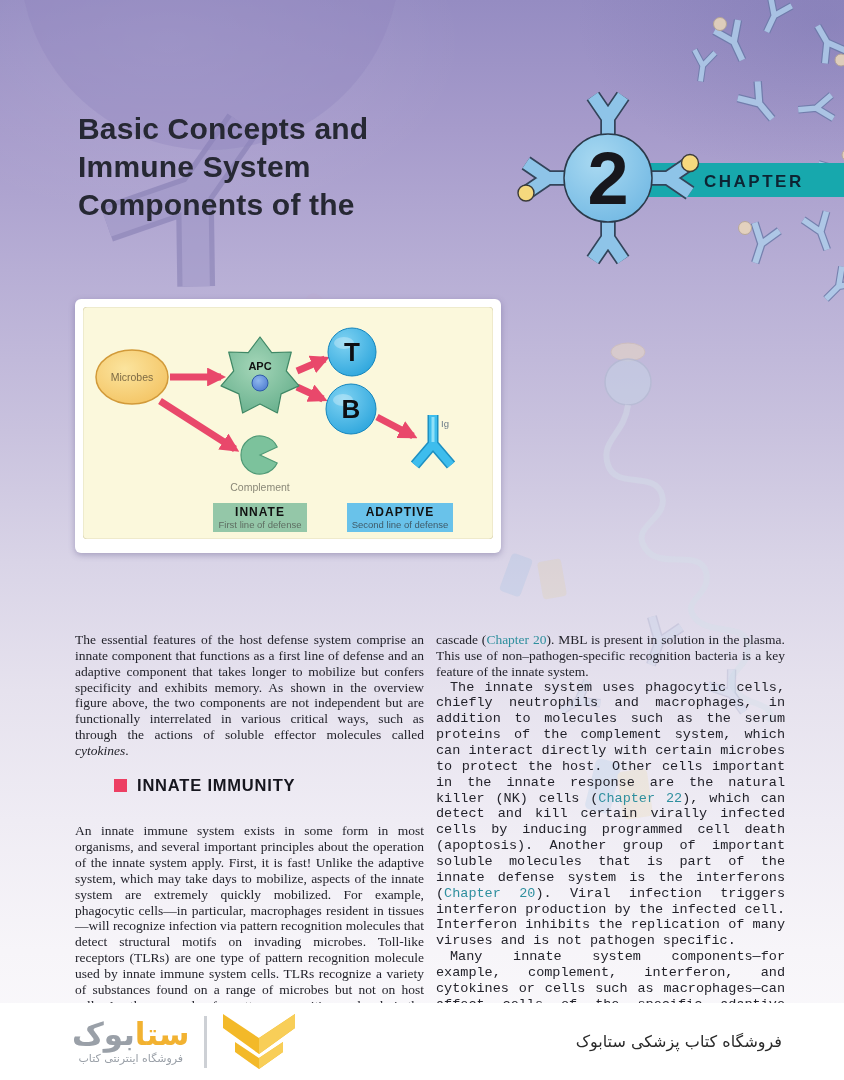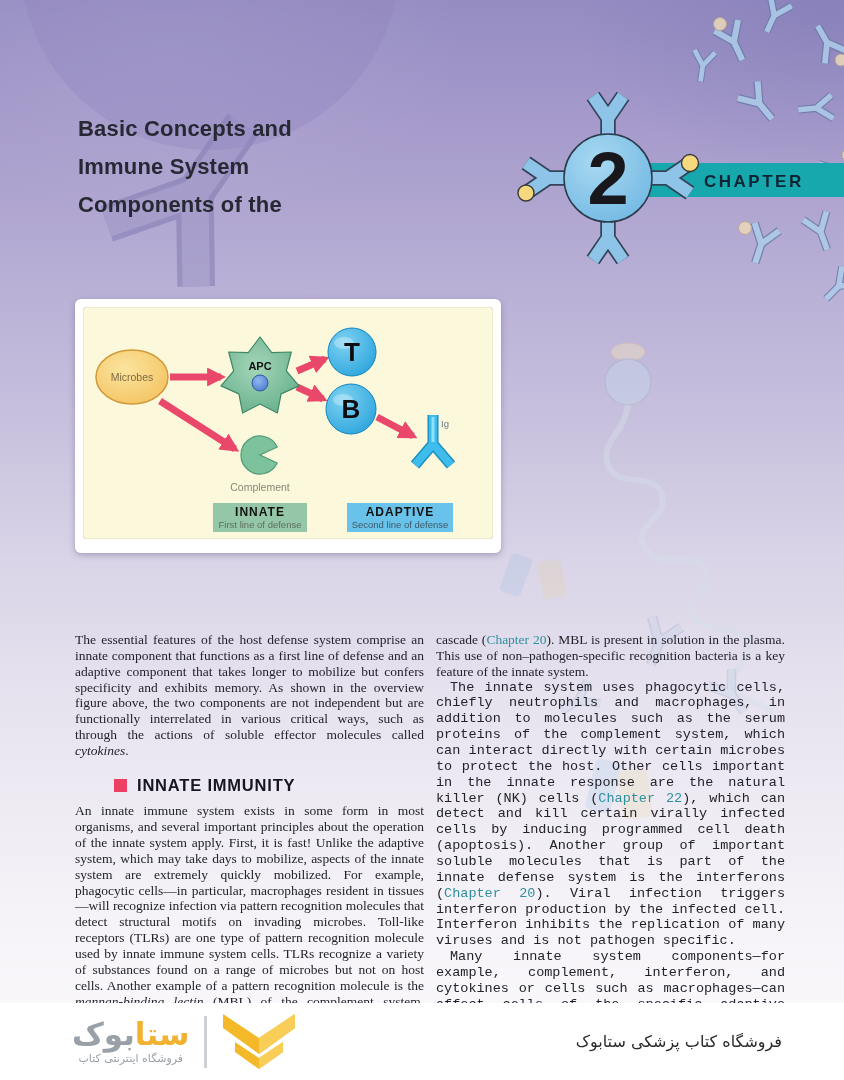--- a/index.html
+++ b/index.html
@@ -10,21 +10,21 @@
       radial-gradient(ellipse 500px 300px at 20% 4%, rgba(255,255,255,0.10), transparent 60%),
       radial-gradient(ellipse 420px 260px at 98% 2%, rgba(80,80,150,0.18), transparent 60%),
       linear-gradient(180deg,#958cc2 0%,#a69bcb 12%,#b7aed5 25%,#c9c2de 40%,#d9d4e7 52%,#e6e2ee 64%,#efecf4 76%,#f7f5f9 88%,#fbfafc 100%);
   }
   svg text{font-family:"Liberation Sans",sans-serif;}
   
   .decor{position:absolute;inset:0;pointer-events:none;}
   
   .title{
     position:absolute;left:78px;top:110px;width:420px;
-    font-size:22px;font-weight:700;color:#262833;line-height:38px;letter-spacing:.2px;
+    font-size:30px;font-weight:700;color:#262833;line-height:38px;letter-spacing:.2px;
   }
   
   .badge{position:absolute;left:480px;top:66px;width:364px;height:230px;}
   
   .figure{
     position:absolute;left:75px;top:299px;width:426px;height:254px;
     background:#ffffff;border-radius:6px;
     box-shadow:0 2px 6px rgba(100,90,140,0.45);
   }
   .figure svg{position:absolute;left:8px;top:8px;}
@@ -34,21 +34,21 @@
     display:flex;gap:12px;
     font-family:"Liberation Serif",serif;font-size:13.5px;line-height:1.175;
     color:#23232b;text-align:justify;justify-content:space-between;
   }
   .col{width:349px;}
   .article p{margin:0;}
   .article p.ind{text-indent:14px;font-family:Liberation Mono, monospace;}
   .seg-i{font-style:italic;}
   .seg-link{color:#2e8f9e;}
   .section-head{
-    display:flex;align-items:center;gap:10px;margin:17px 0 8px 0;
+    display:flex;align-items:center;gap:10px;margin:17px 0 28px 0;
     font-family:"Liberation Sans",sans-serif;font-size:16.5px;font-weight:700;
     letter-spacing:.8px;color:#16161e;padding-left:39px;
   }
   .section-head .sq{width:13px;height:13px;background:#ed3f63;flex:0 0 auto;}
   
   .footer{
     position:absolute;left:0;bottom:0;width:844px;height:77px;background:#ffffff;
     display:flex;align-items:center;justify-content:space-between;
     padding:0 62px 0 72px;box-sizing:border-box;
   }

